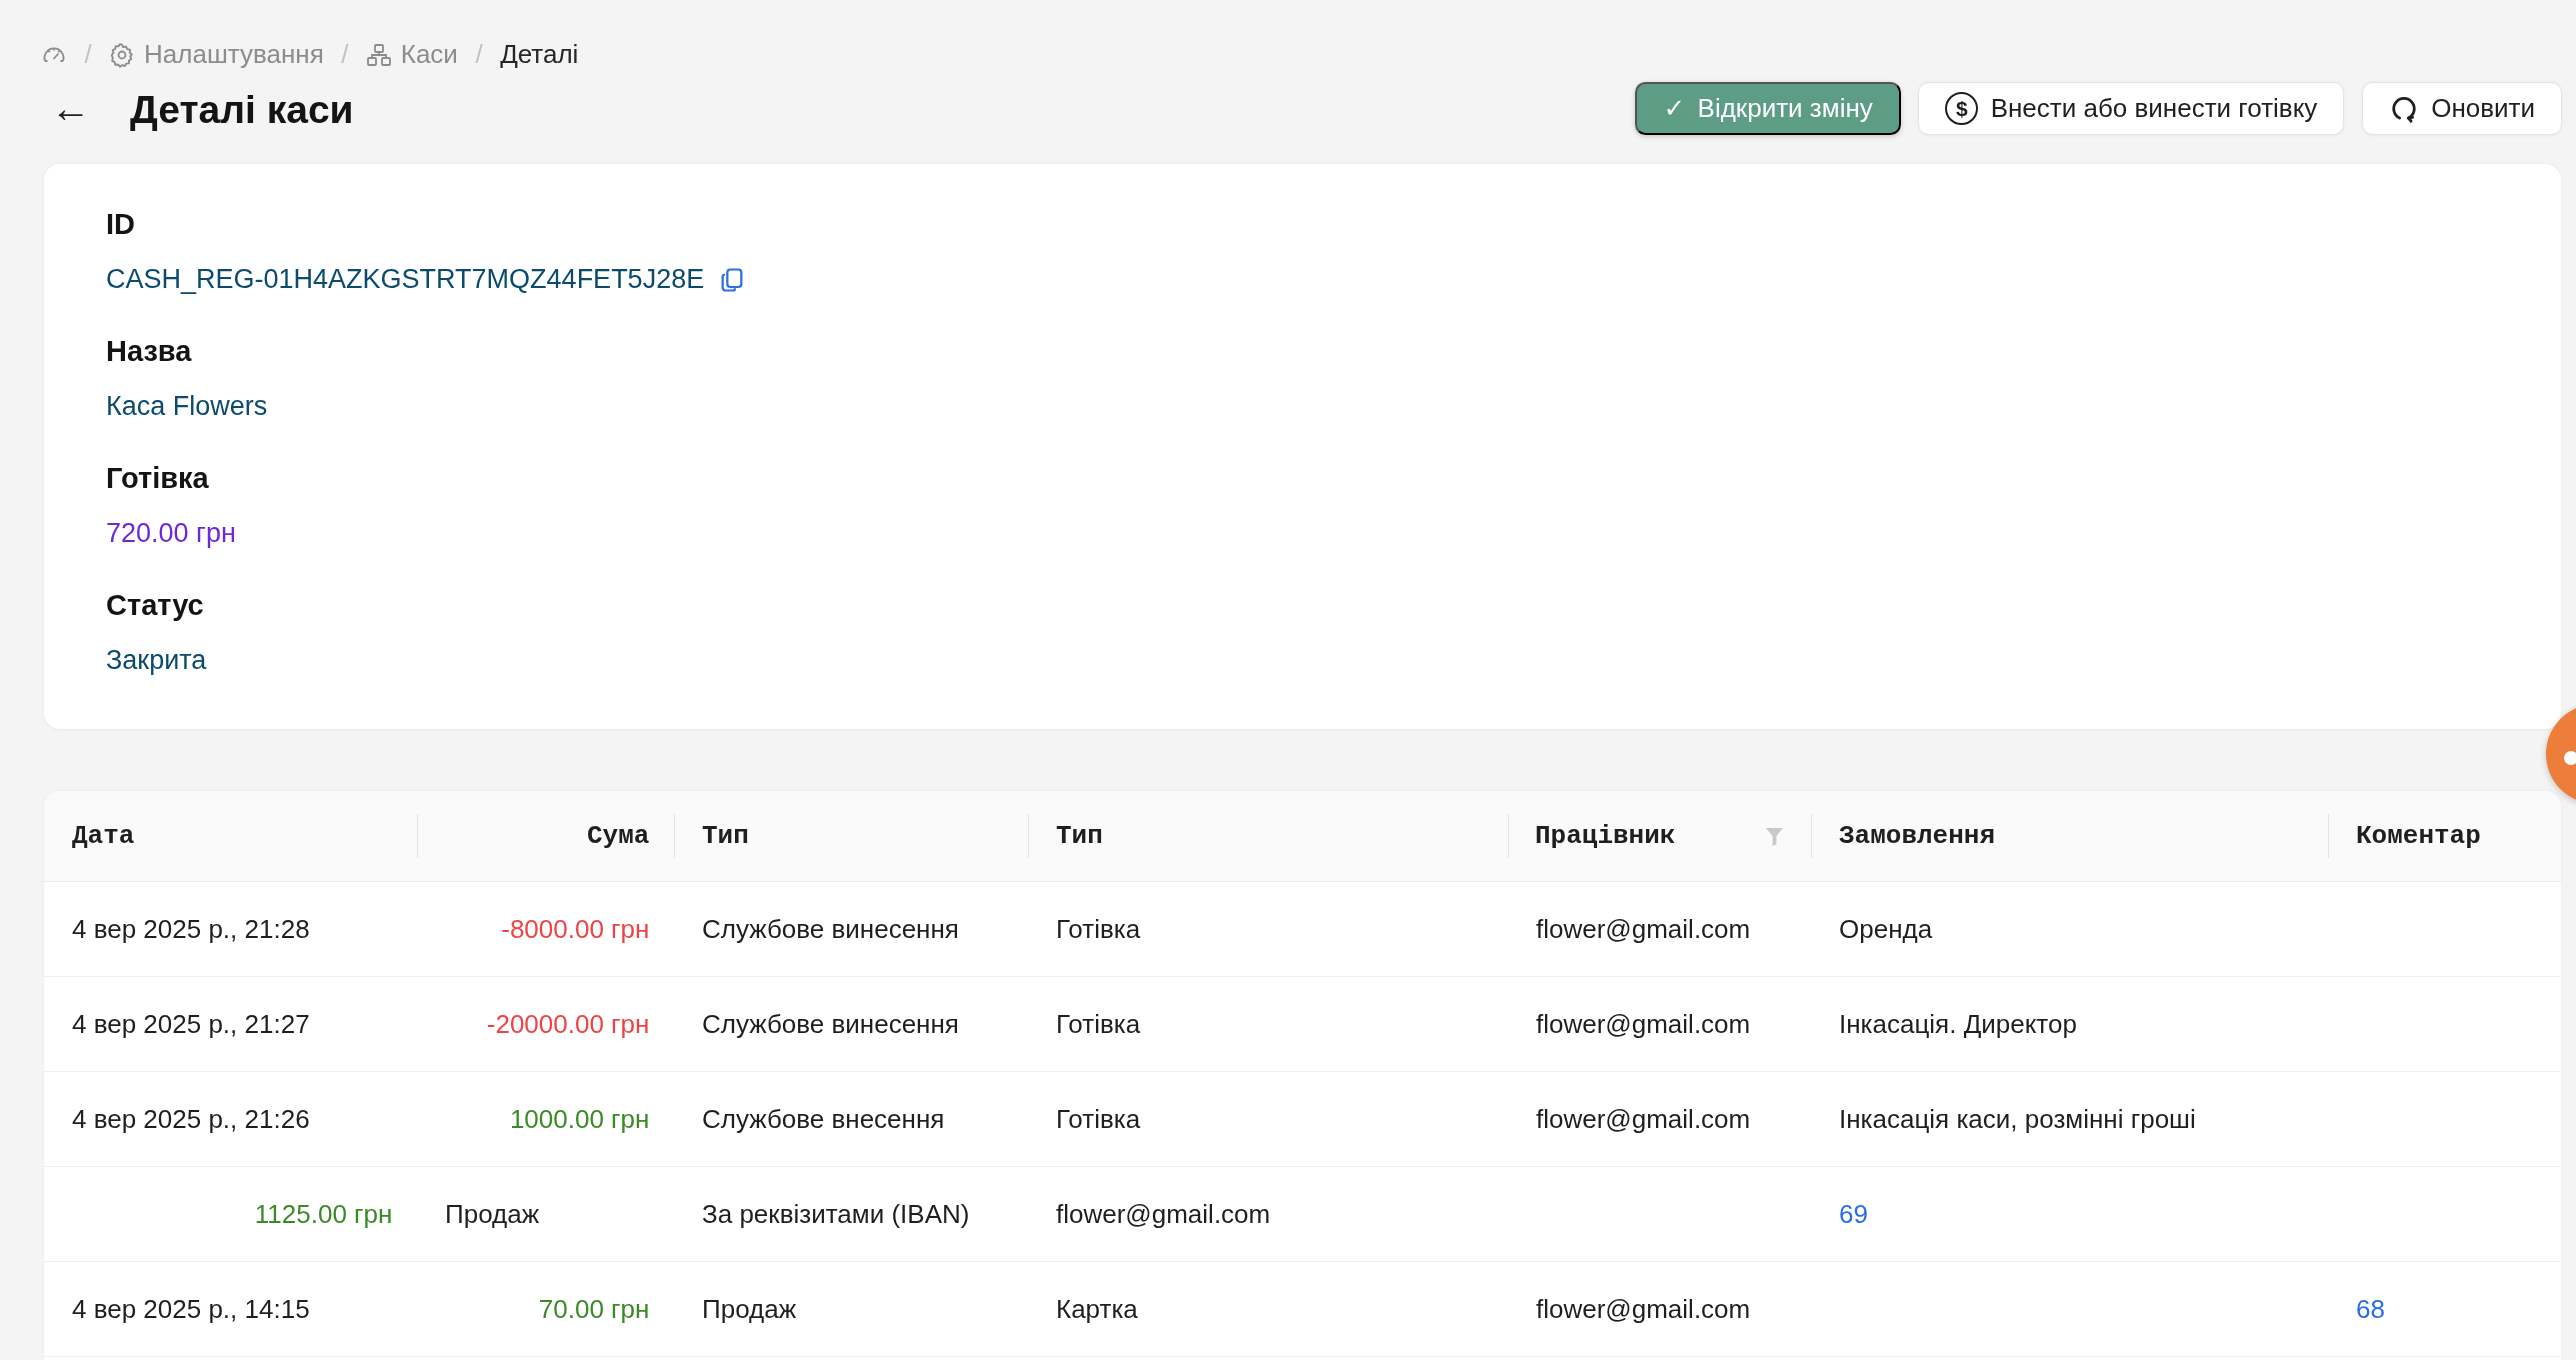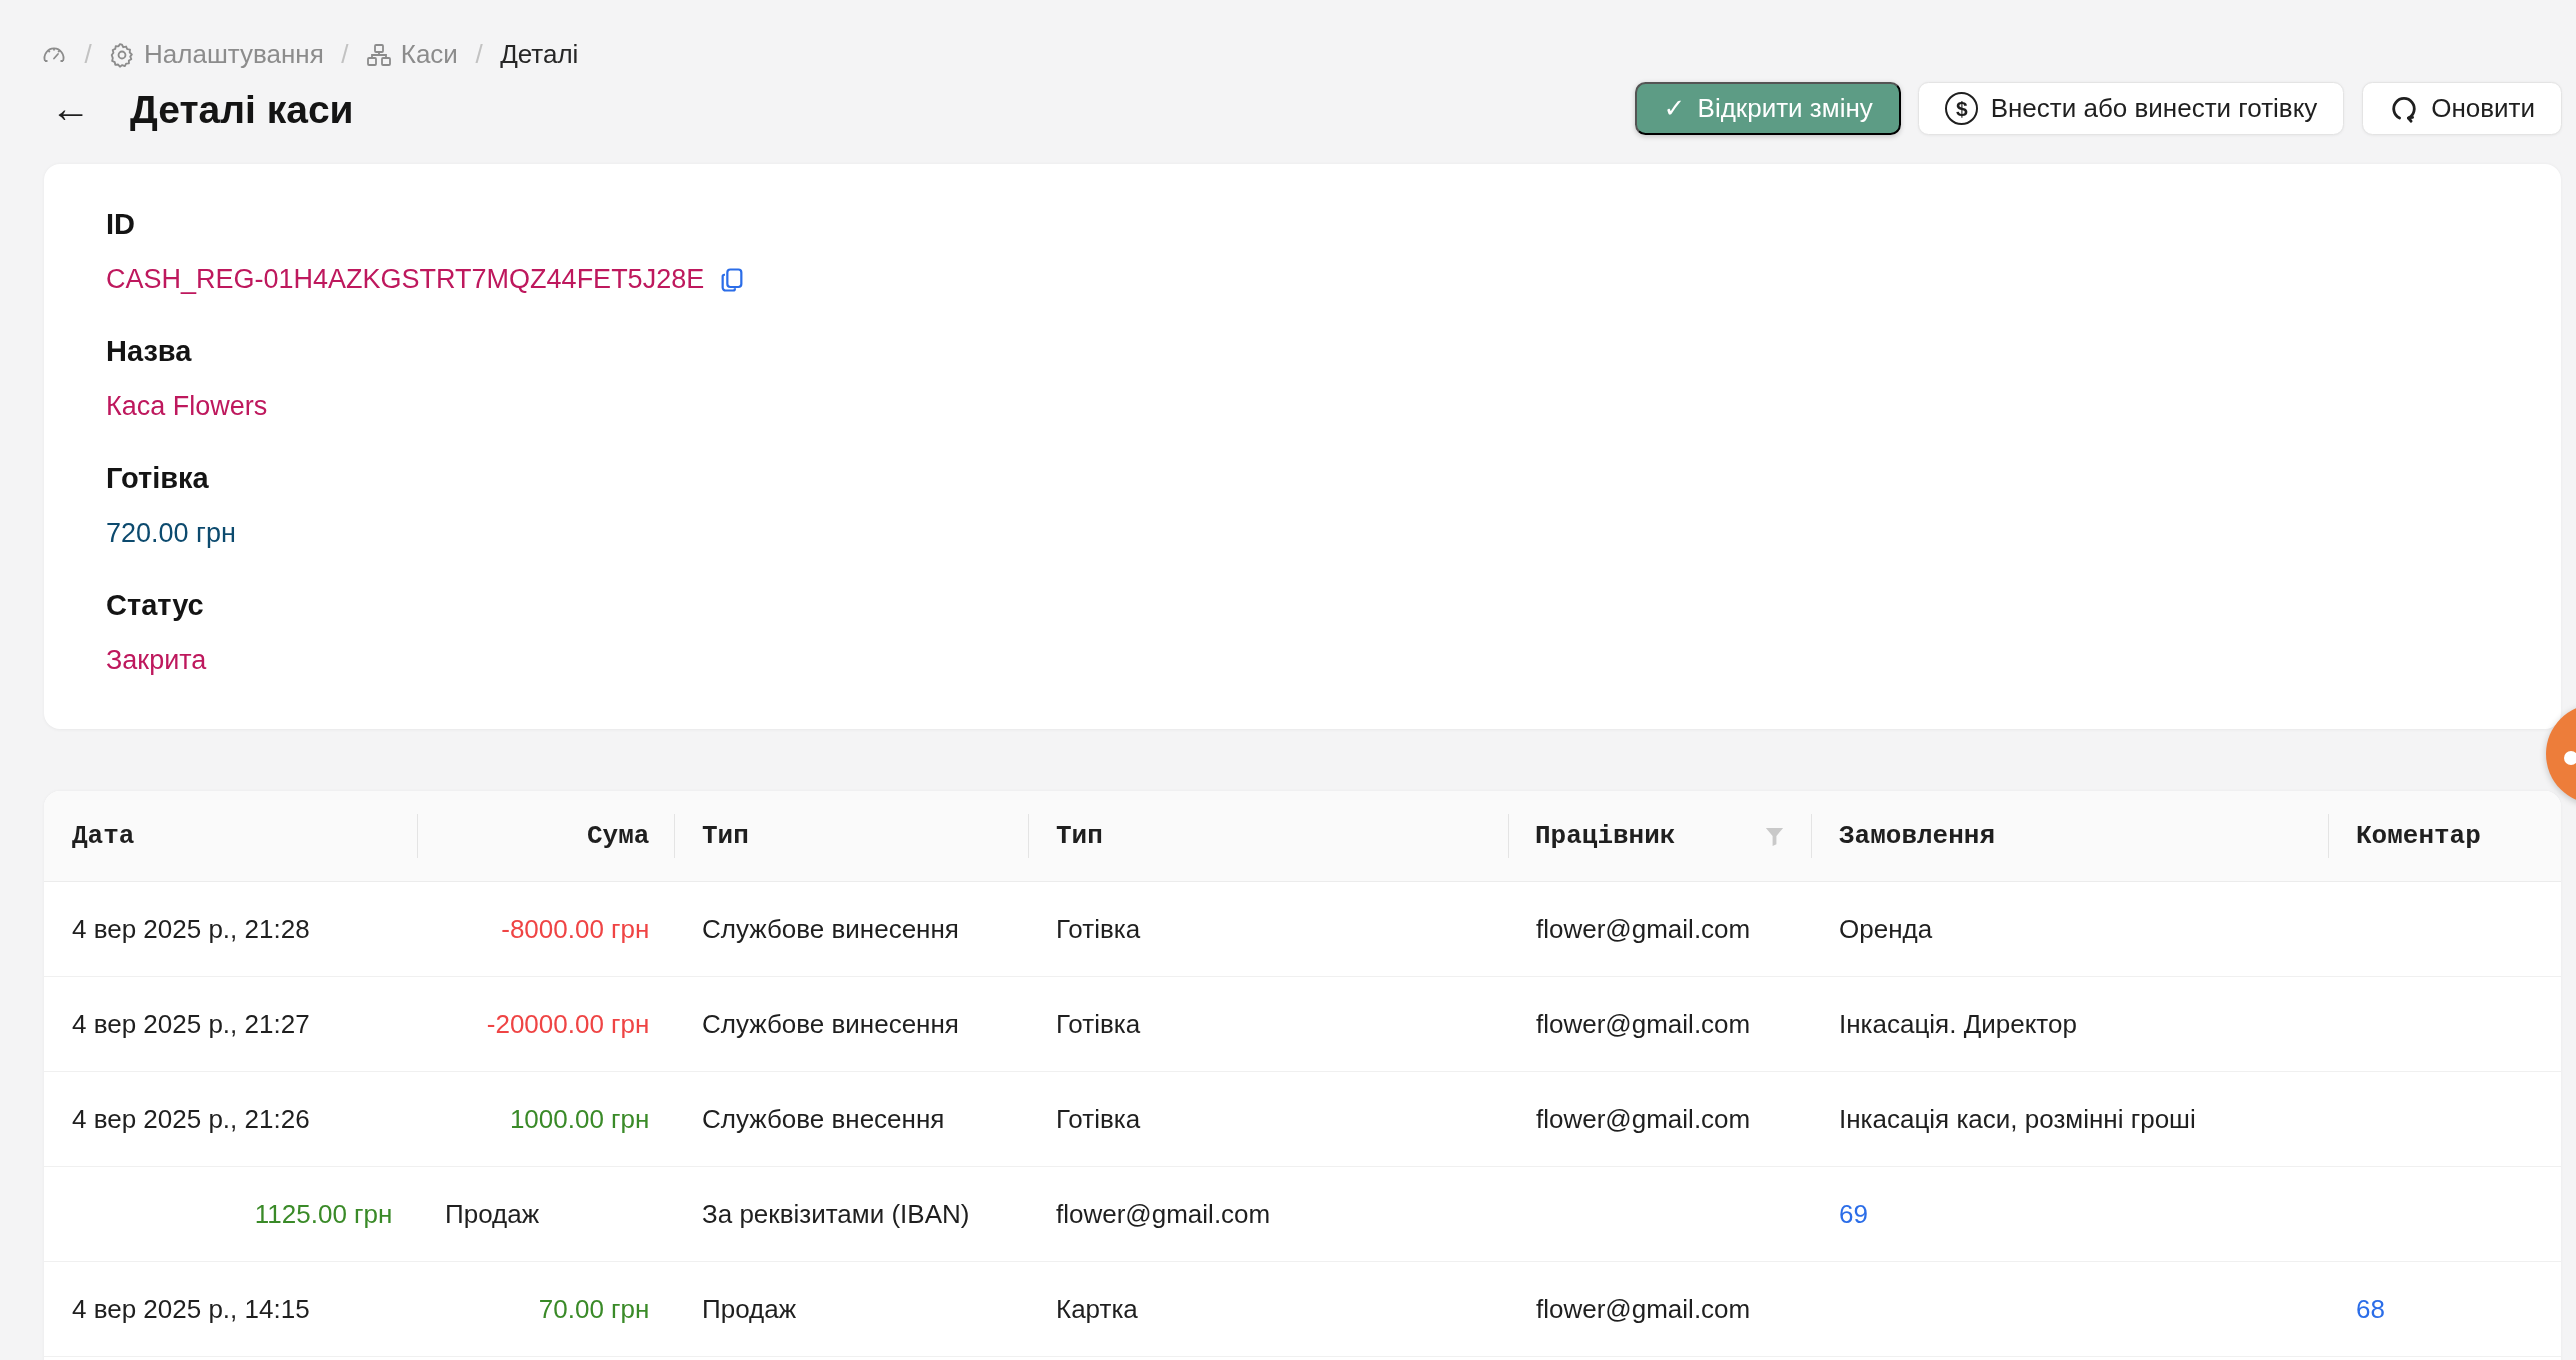--- a/index.html
+++ b/index.html
@@ -62,22 +62,22 @@
 
   
   .details-card {
     position:absolute; left:44px; top:164px; width:2517px; height:565px;
     background:#ffffff; border-radius:16px;
     box-shadow:0 0.9px 3.5px rgba(0,0,0,0.05);
     padding:44px 40px 0 40px;
   }
   .field { margin-bottom:40px;margin-left:22px; }
   .field-label { font-size:29px; font-weight:700; color:#141414; margin-bottom:23px; }
-  .field-value { font-size:27px; color:#be185d; display:flex; align-items:center; gap:14px; }
-  .field-value.green { color:#0c4a6e; }
+  .field-value { font-size:27px; color:#0c4a6e; display:flex; align-items:center; gap:14px; }
+  .field-value.green { color:#6d28d9; }
   .copy-btn { display:inline-flex; align-items:center; cursor:pointer; }
 
   
   .table-card {
     position:absolute; left:44px; top:791px; width:2517px; height:580px;
     background:#ffffff; border-radius:16px 16px 0 0;
     box-shadow:0 0.9px 3.5px rgba(0,0,0,0.05);
     overflow:hidden;
   }
   .tgrid { display:grid; grid-template-columns:373px 257px 354px 480px 303px 517px 234px; }

